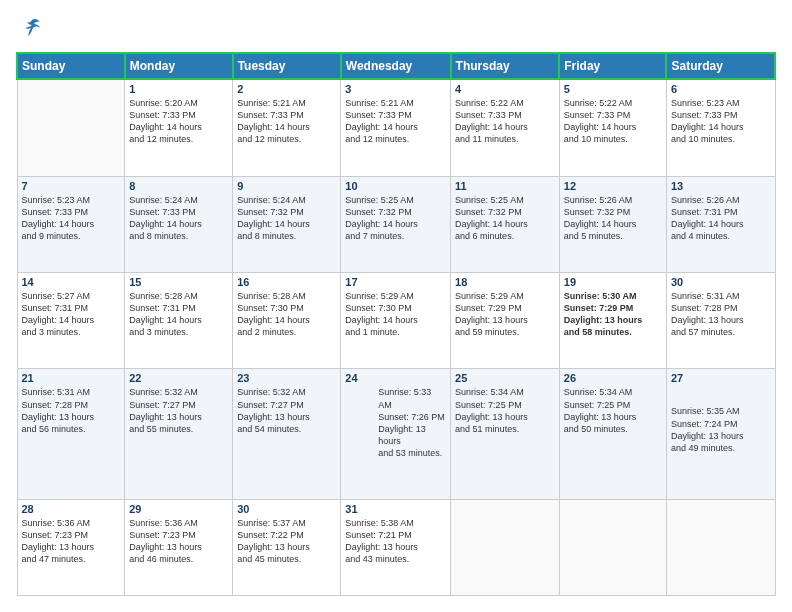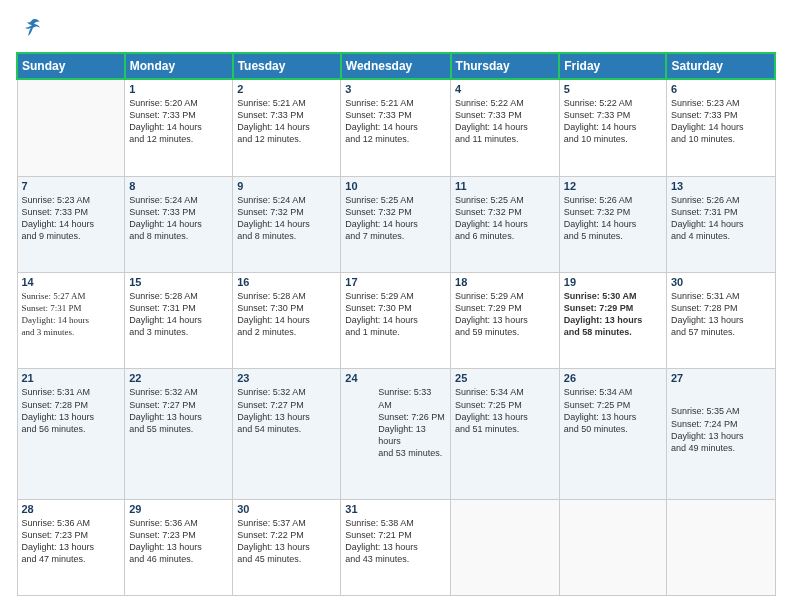--- a/index.html
+++ b/index.html
@@ -221,21 +221,21 @@
             <span class="day-num">13</span>
             <div class="day-info" style="white-space: pre-line;">Sunrise: 5:26 AM
 Sunset: 7:31 PM
 Daylight: 14 hours
 and 4 minutes.</div>
           </td>
         </tr>
         <tr>
           <td>
             <span class="day-num">14</span>
-            <div class="day-info" style="white-space: pre-line; font-family: Liberation Serif, serif;">Sunrise: 5:27 AM
+            <div class="day-info" style="white-space: pre-line;">Sunrise: 5:27 AM
 Sunset: 7:31 PM
 Daylight: 14 hours
 and 3 minutes.</div>
           </td>
           <td>
             <span class="day-num">15</span>
             <div class="day-info" style="white-space: pre-line;">Sunrise: 5:28 AM
 Sunset: 7:31 PM
 Daylight: 14 hours
 and 3 minutes.</div>

